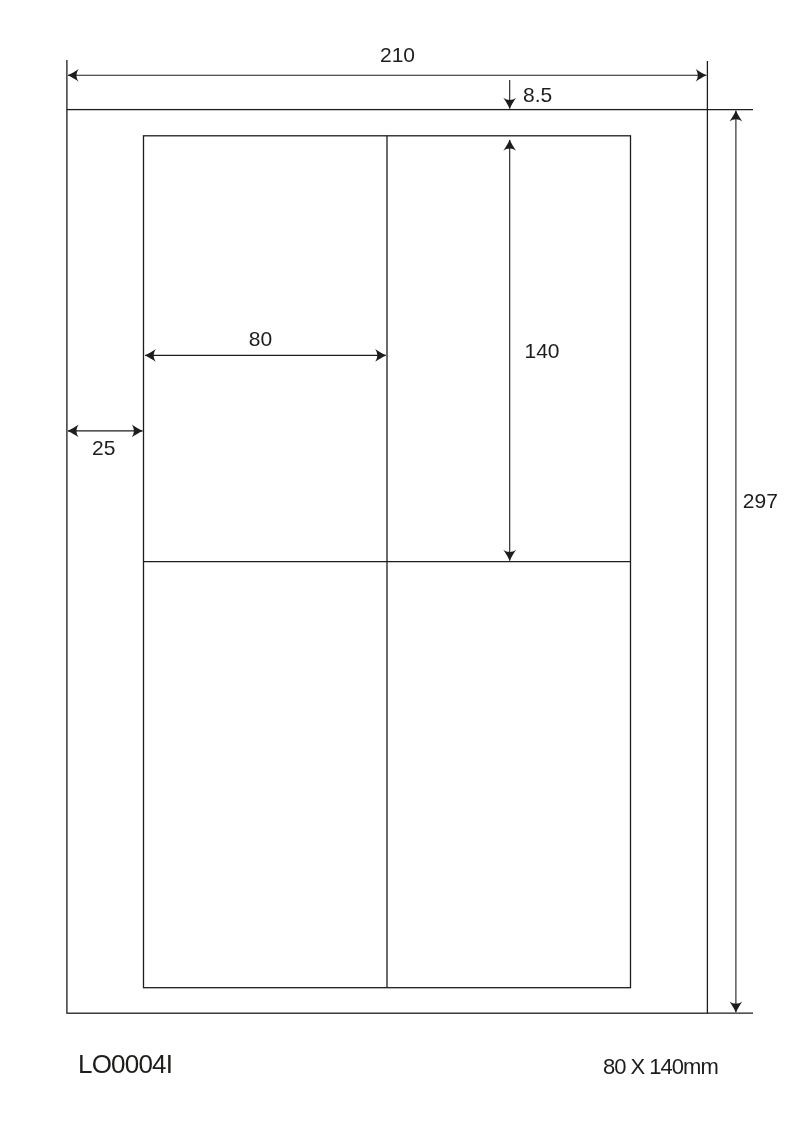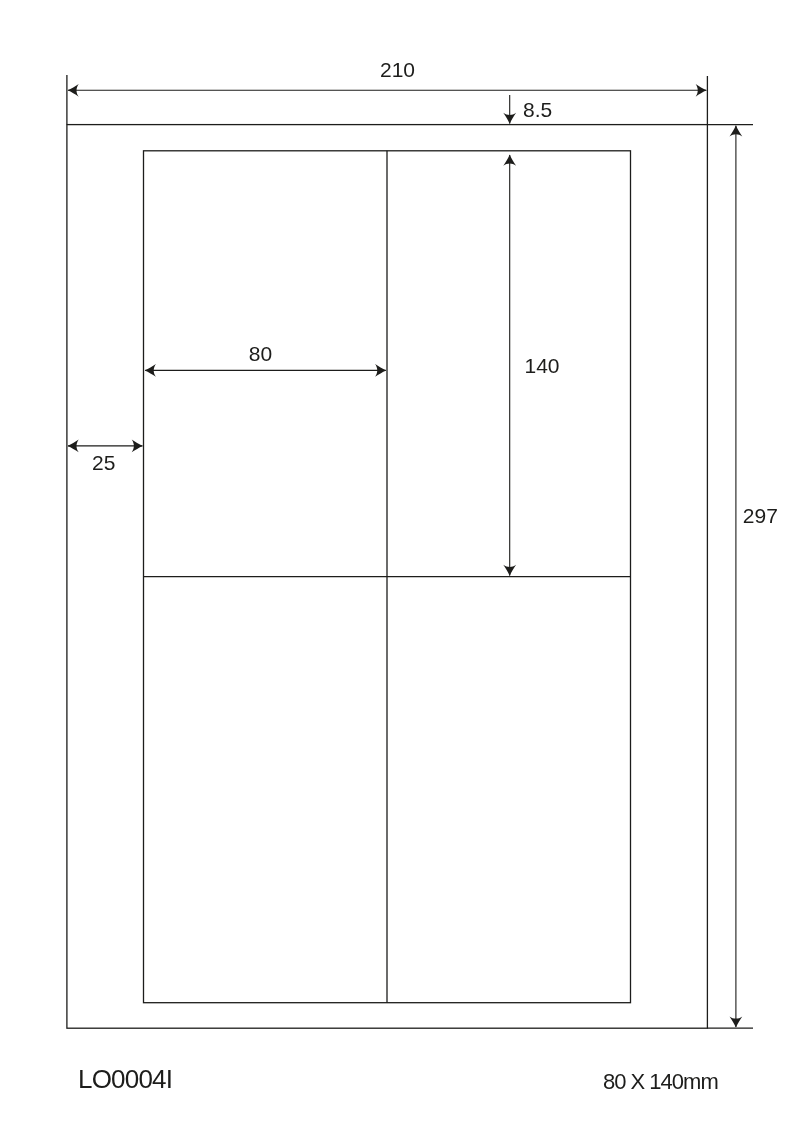--- a/index.html
+++ b/index.html
@@ -1,16 +1,16 @@
 <!DOCTYPE html>
 <html><head>
 <meta charset="utf-8">
 <style>
   html,body{margin:0;padding:0;background:#ffffff;}
-  .page{width:796px;height:1075px;position:relative;background:#ffffff;overflow:hidden;margin-top:15px;}
+  .page{width:796px;height:1075px;position:relative;background:#ffffff;overflow:hidden;}
   text{font-family:"Liberation Sans",sans-serif;fill:#1d1d1b;}
 </style>
 </head>
 <body>
 <div class="page">
 <svg width="796" height="1124" viewBox="0 0 796 1124" xmlns="http://www.w3.org/2000/svg">
   <defs>
     <path id="ah" d="M 0,0 C -4,-1.7 -7.6,-3.9 -11.2,-6.4 C -8.3,-2.3 -8.3,2.3 -11.2,6.4 C -7.6,3.9 -4,1.7 0,0 Z"></path>
   </defs>
 

